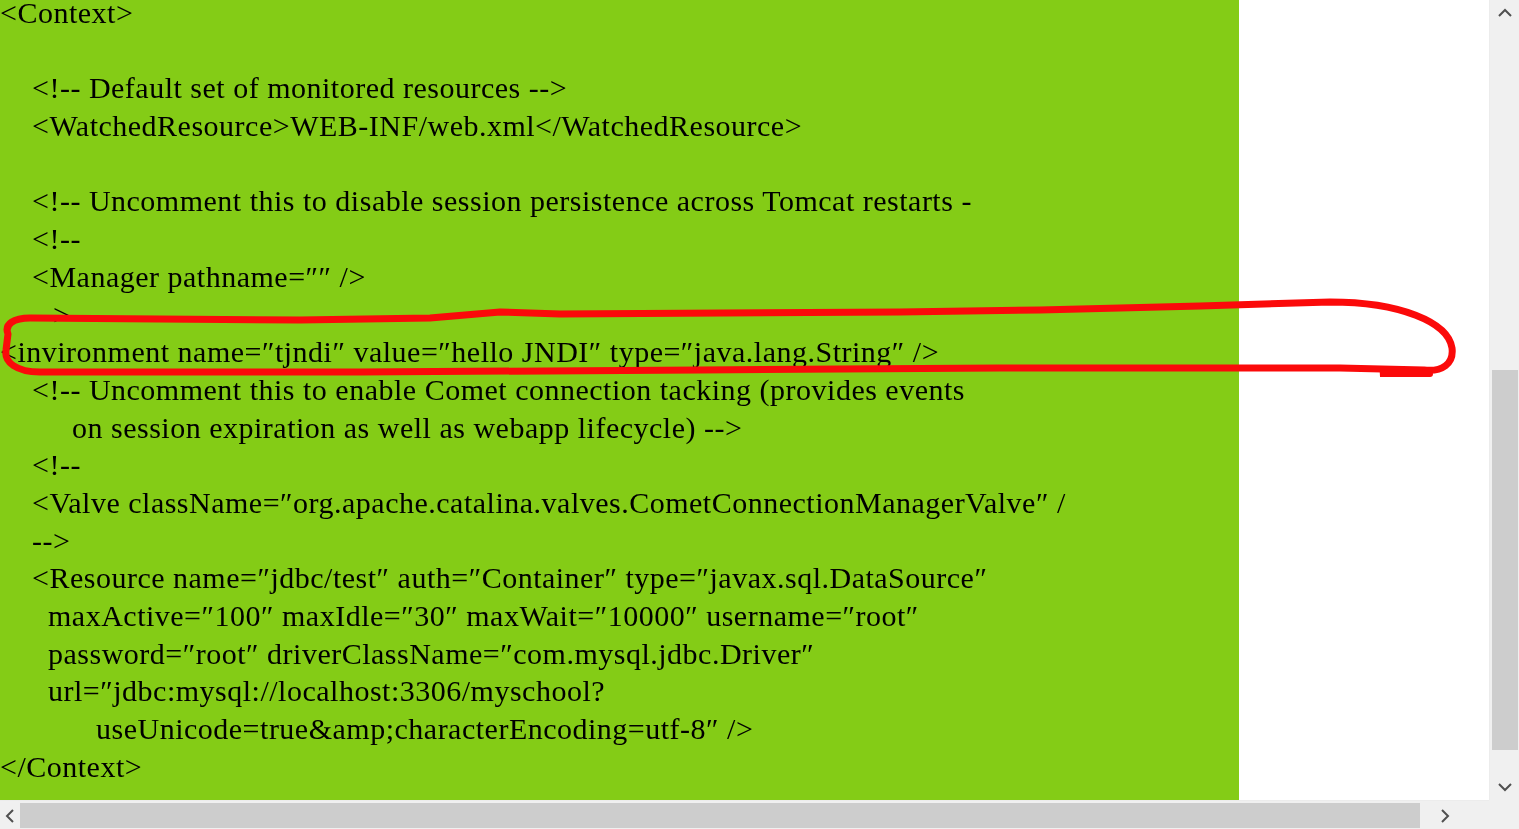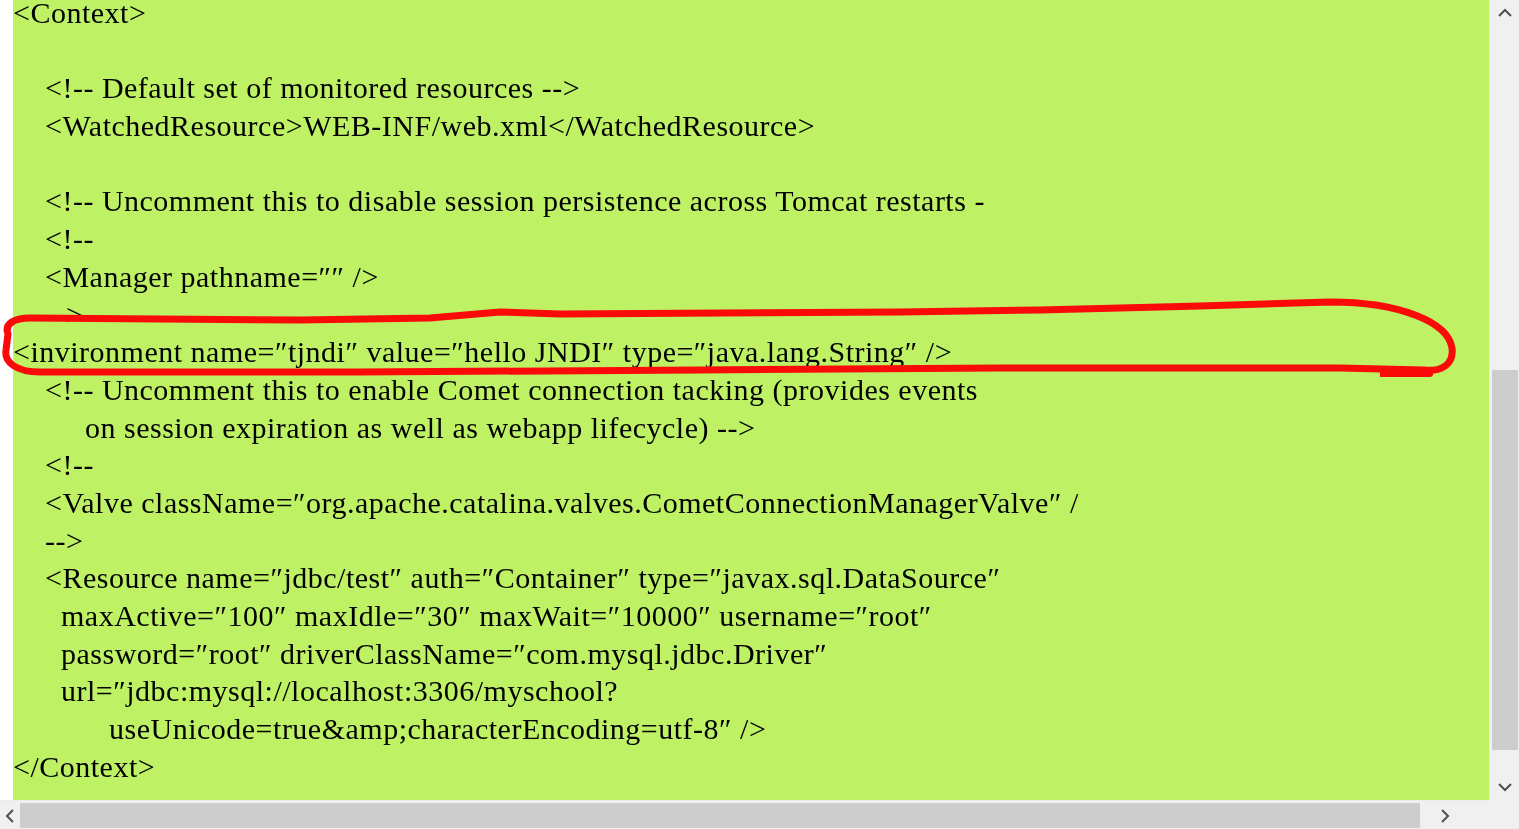--- a/index.html
+++ b/index.html
@@ -17,26 +17,26 @@
   #app {
     position: relative;
     width: 1519px;
     height: 829px;
     background: #ffffff;
   }
 
   
   #code-viewport {
     position: absolute;
-    left: 13px;
+    left: 0;
     top: 0;
-    width: 1489px;   
+    width: 1239px;   
     height: 800px;   
     overflow: hidden;
-    background: #bef264;
+    background: #84cc16;
   }
 
   #code-block {
     position: absolute;
     left: 0;
     top: -6px;
     white-space: pre;
     font-family: "Liberation Serif", "DejaVu Serif", serif;
     font-size: 30px;
     line-height: 37.7px;

